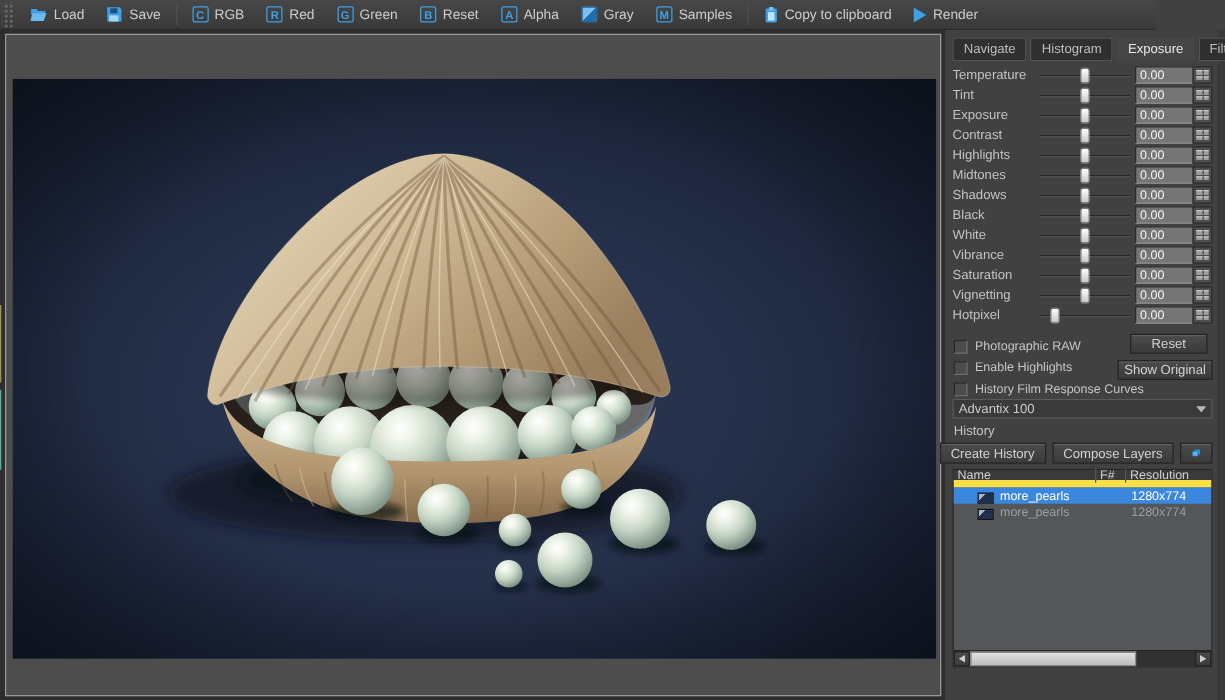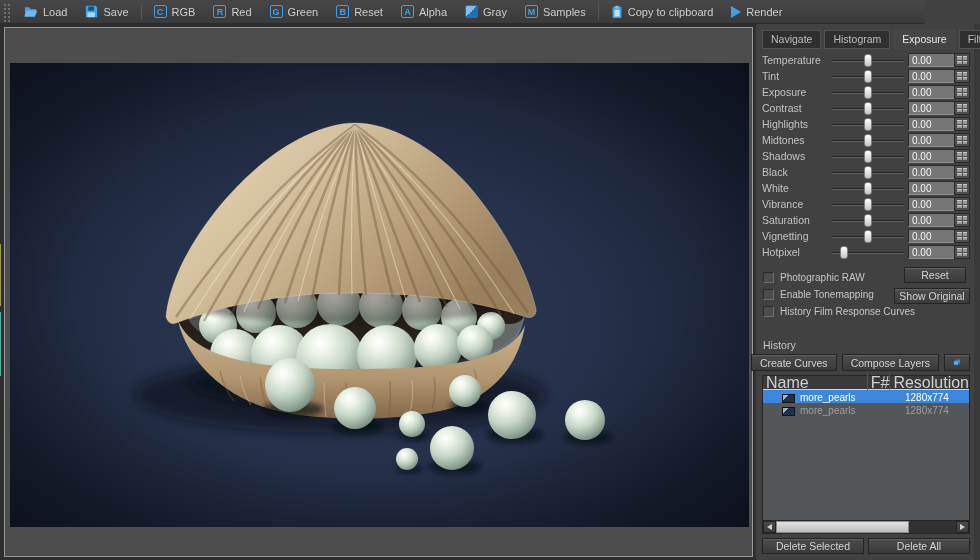--- a/index.html
+++ b/index.html
@@ -133,22 +133,22 @@
     display:flex; justify-content:flex-end; gap:5px;
   }
   .layer-btns .btn { padding:0 8px; height:17px; }
   .iconbtn { width:26px; height:17px; }
 
   .histlist {
     position:absolute; left:2px; top:348px; width:208px; height:159px;
     border:1px solid #262626; background:#54575a;
     display:flex; flex-direction:column;
   }
-  .thead { display:flex; height:14px; background:#3a3a3a; border-bottom:1px solid #fde047;
-    font-size:16px; color:#d0d0d0; align-items:center;text-decoration:underline; }
+  .thead { display:flex; height:14px; background:#3a3a3a; border-bottom:6px solid #fde047;
+    font-size:10px; color:#d0d0d0; align-items:center; }
   .th-name { width:114px; padding-left:3px; border-right:1px solid #555; }
   .th-f    { width:24px;  padding-left:3px; border-right:1px solid #555; }
   .th-res  { flex:1; padding-left:3px; }
   .trow { display:flex; height:13px; align-items:flex-end; font-size:10px; color:#9d9d9d; }
   .trow.selected { background:#3b87dd; color:#ffffff; }
   .trow .thumbicon {
     width:13px; height:9px; margin-left:19px; margin-right:5px;
     background:linear-gradient(135deg,#a6b3c2 0 30%,#20304a 30% 100%);
     border:1px solid #11141c; flex:none;
   }
@@ -589,35 +589,39 @@
           </div>
       </div>
     </div>
 
     <div class="chk" style="top:245px">
       <span class="chkbox"></span>
       <span class="chklabel">Photographic RAW</span>
     </div>
     <div class="chk" style="top:262px">
       <span class="chkbox"></span>
-      <span class="chklabel">Enable Tonemapping</span>
+      <span class="chklabel">Enable Highlights</span>
     </div>
     <div class="chk" style="top:279px">
       <span class="chkbox"></span>
       <span class="chklabel">History Film Response Curves</span>
     </div>
 
     <div class="btn btn-reset">Reset</div>
     <div class="btn btn-show">Show Original</div>
 
+    <div class="dropdown">
+      <span>Advantix 100</span>
+      <span class="arrow"></span>
+    </div>
 
     <div class="history-title">History</div>
 
     <div class="layer-btns">
-      <div class="btn">Create Curves</div>
+      <div class="btn">Create History</div>
       <div class="btn">Compose Layers</div>
       <div class="btn iconbtn">
         <svg width="16" height="13" viewBox="0 0 18 15">
           <rect x="6" y="1" width="10" height="9" rx="1" fill="#2f8fd6"></rect>
           <rect x="2" y="4" width="10" height="9" rx="1" fill="#5cb4f0" stroke="#1d578a"></rect>
         </svg>
       </div>
     </div>
 
     <div class="histlist">
@@ -645,19 +649,15 @@
           </div>
         <div class="htrack">
           <div class="hthumb"></div>
         </div>
         <div class="harrow">
             <span class="r"></span>
           </div>
       </div>
     </div>
 
-    <div class="del-btns">
-      <div class="btn">Delete Selected</div>
-      <div class="btn">Delete All</div>
-    </div>
 
   </div>
 </div>
 
 </body></html>

